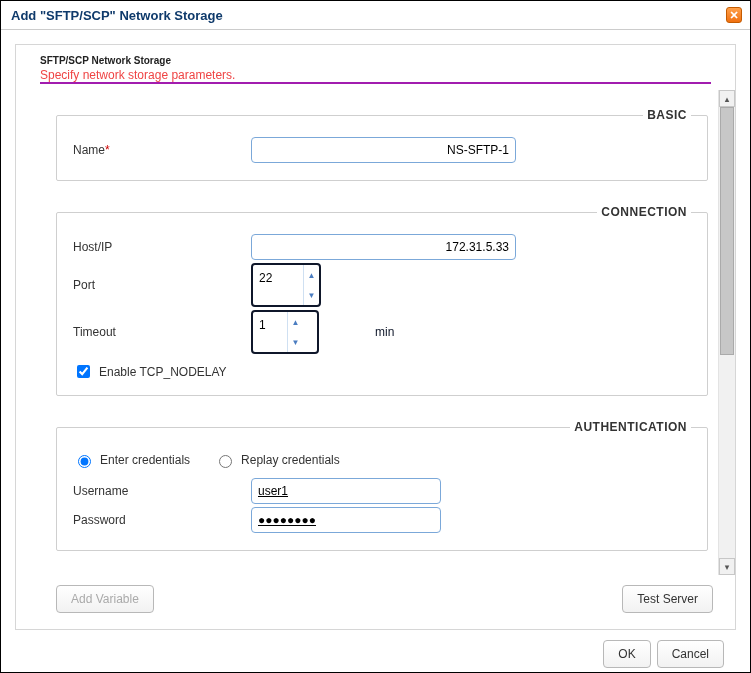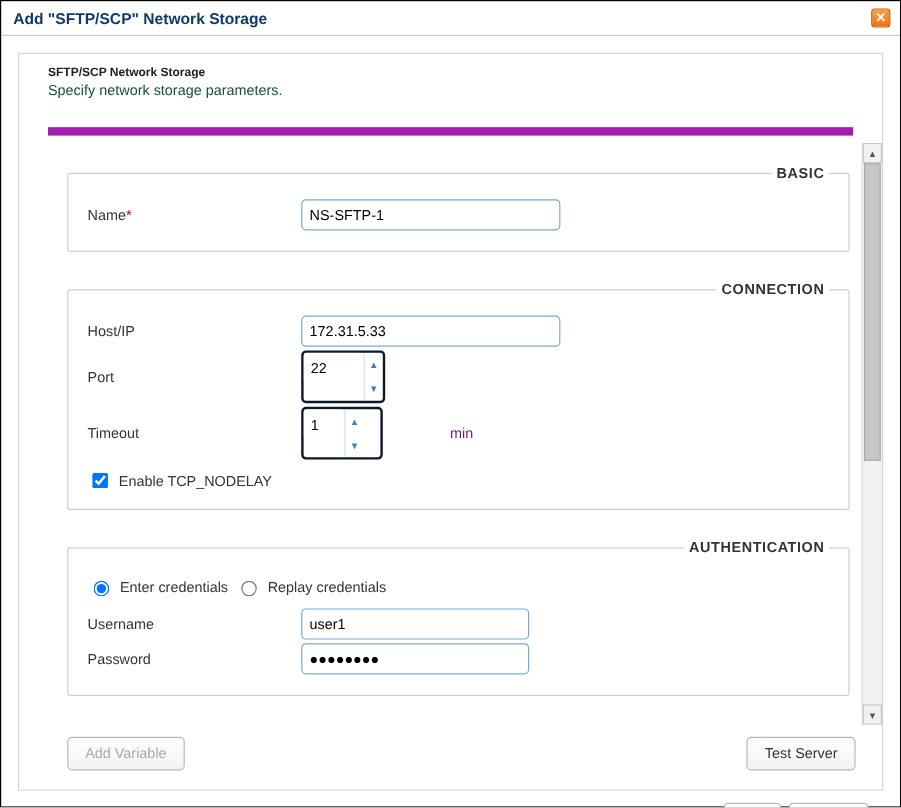--- a/index.html
+++ b/index.html
@@ -53,24 +53,24 @@
   }
   .panel-header {
     padding: 10px 24px 6px 24px;
   }
   .panel-title {
     font-weight: bold;
     font-size: 10px;
     color: #222;
   }
   .panel-subtitle {
-    color: #14532d;
+    color: #ef4444;
     padding-top: 2px;
-    border-bottom: 7px solid #a21caf;
-    padding-bottom: 24px;
+    border-bottom: 2px solid #a21caf;
+    padding-bottom: 0;
   }
   .scroll-area {
     flex: 1;
     overflow: hidden;
     display: flex;
   }
   .form-area {
     flex: 1;
     padding: 18px 10px 0 40px;
   }
@@ -100,22 +100,22 @@
   }
   .req { color: #c00; }
   input[type="text"], input[type="password"] {
     border: 1px solid #7ba8d9;
     border-radius: 4px;
     padding: 4px 6px;
     font-size: 12px;
     height: 26px;
     outline: none;
   }
-  input.wide { width: 216px; }
-  input.med  { width: 190px; }
+  input.wide { width: 265px; text-align: right; }
+  input.med  { width: 190px; text-decoration: underline; }
   .spinner {
     display: inline-flex;
     border: 2px solid #0f172a;
     border-radius: 4px;
     height: 44px;
     overflow: hidden;
   }
   .spinner input {
     border: none;
     width: 50px;
@@ -132,31 +132,31 @@
   .spinner .arrow {
     flex: 1;
     display: flex;
     align-items: center;
     justify-content: center;
     font-size: 8px;
     color: #4a7cc0;
     cursor: pointer;
     user-select: none;
   }
-  .unit { margin-left: 8px; color: #701a75; }
+  .unit { margin-left: 8px; color: #0f172a; }
   .checkbox-row {
     display: flex;
     align-items: center;
     gap: 6px;
     margin-top: 8px;
   }
   .radio-row {
     display: flex;
     align-items: center;
-    gap: 6px;
+    gap: 24px;
     margin: 6px 0 10px 0;
   }
   .radio-row label, .checkbox-row label {
     display: inline-flex;
     align-items: center;
     gap: 6px;
   }
   .scrollbar {
     width: 17px;
     background: #f1f1f1;

